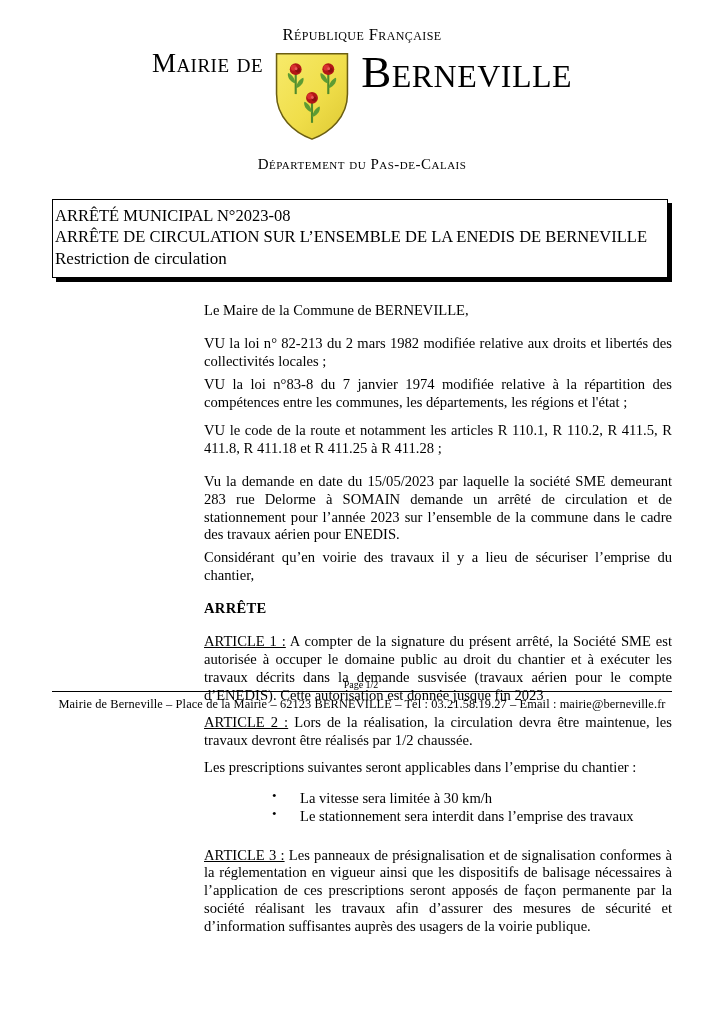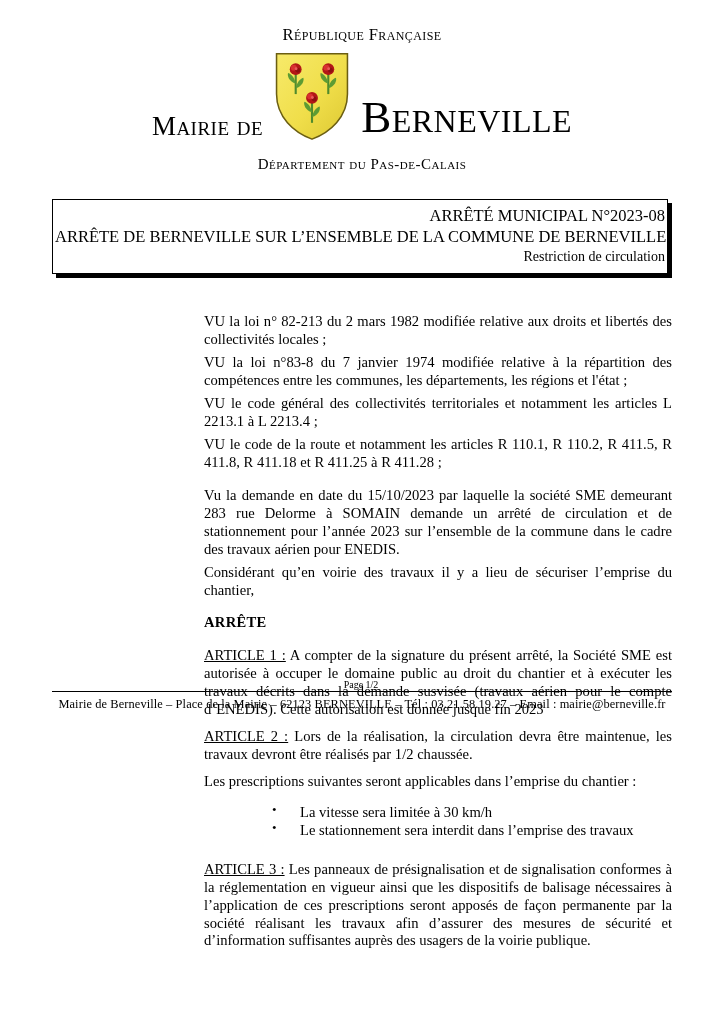--- a/index.html
+++ b/index.html
@@ -35,21 +35,21 @@
     letter-spacing: 0.4px;
     font-variant: small-caps;
     line-height: 1.1;
   }
 
   .mairie-row {
     position: relative;
     height: 92px;
     margin-top: 6px;
     display: flex;
-    align-items: flex-end;
+    align-items: flex-start;
     justify-content: center;
     font-family: Liberation Serif, serif;
   }
   .mairie-de {
     font-size: 27px;
     font-variant: small-caps;
     letter-spacing: 0.5px;
     line-height: 1;
     padding-bottom: 2px;
   }
@@ -81,29 +81,29 @@
   
   .title-box-wrap {
     margin-top: 26px;
     padding-right: 4px;
     padding-bottom: 4px;
   }
   .title-box {
     border: 1.3px solid #000;
     box-shadow: 4px 4px 0 0 #000;
     padding: 6px 2px 8px 2px;
-    text-align: right;
+    text-align: left;
     line-height: 1.26;
   }
   .title-line {
     font-size: 16.5px;
     white-space: nowrap;
   }
   .title-line.sub {
-    font-size: 14px;
+    font-size: 17px;
   }
 
   
   .body {
     margin-top: 20px;
     padding-left: 152px;
     padding-right: 0px;
     width: 468px;
     box-sizing: content-box;
   }
@@ -213,40 +213,40 @@
 
       <span class="commune-name">Berneville</span>
     </div>
 
     <div class="departement">Département du Pas-de-Calais</div>
   </div>
 
   <div class="title-box-wrap">
     <div class="title-box">
       <div class="title-line">ARRÊTÉ MUNICIPAL N°2023-08</div>
-      <div class="title-line">ARRÊTE DE BERNEVILLE SUR L’ENSEMBLE DE LA COMMUNE DE BERNEVILLE</div>
+      <div class="title-line">ARRÊTE DE CIRCULATION SUR L’ENSEMBLE DE LA ENEDIS DE BERNEVILLE</div>
       <div class="title-line sub">Restriction de circulation</div>
     </div>
   </div>
 
   <div class="body">
 
+    <p>Le Maire de la Commune de BERNEVILLE,</p>
     <div class="gap-lg"></div>
 
     <p>VU la loi n° 82-213 du 2 mars 1982 modifiée relative aux droits et libertés des collectivités locales ;</p>
     <div class="gap-sm"></div>
     <p>VU la loi n°83-8 du 7 janvier 1974 modifiée relative à la répartition des compétences entre les communes, les départements, les régions et l'état ;</p>
     <div class="gap-sm"></div>
-    <p>VU le code général des collectivités territoriales et notamment les articles L 2213.1 à L 2213.4 ;</p>
     <div class="gap-sm"></div>
     <p>VU le code de la route et notamment les articles R 110.1, R 110.2, R 411.5, R 411.8, R 411.18 et R 411.25 à R 411.28 ;</p>
     <div class="gap-sm"></div>
     <div class="gap-sm"></div>
     <div class="gap-sm"></div>
-    <p>Vu la demande en date du 15/10/2023 par laquelle la société SME demeurant 283 rue Delorme à SOMAIN demande un arrêté de circulation et de stationnement pour l’année 2023 sur l’ensemble de la commune dans le cadre des travaux aérien pour ENEDIS.</p>
+    <p>Vu la demande en date du 15/05/2023 par laquelle la société SME demeurant 283 rue Delorme à SOMAIN demande un arrêté de circulation et de stationnement pour l’année 2023 sur l’ensemble de la commune dans le cadre des travaux aérien pour ENEDIS.</p>
     <div class="gap-sm"></div>
     <p>Considérant qu’en voirie des travaux il y a lieu de sécuriser l’emprise du chantier,</p>
 
     <div class="gap-lg"></div>
     <p class="center-bold">ARRÊTE</p>
     <div class="gap-lg"></div>
 
     <p><span class="art-label">ARTICLE 1 :</span><span> A compter de la signature du présent arrêté, la Société SME est autorisée à occuper le domaine public au droit du chantier et à exécuter les travaux décrits dans la demande susvisée (travaux aérien pour le compte d’ENEDIS). Cette autorisation est donnée jusque fin 2023</span></p>
 
     <div class="gap-md"></div>

